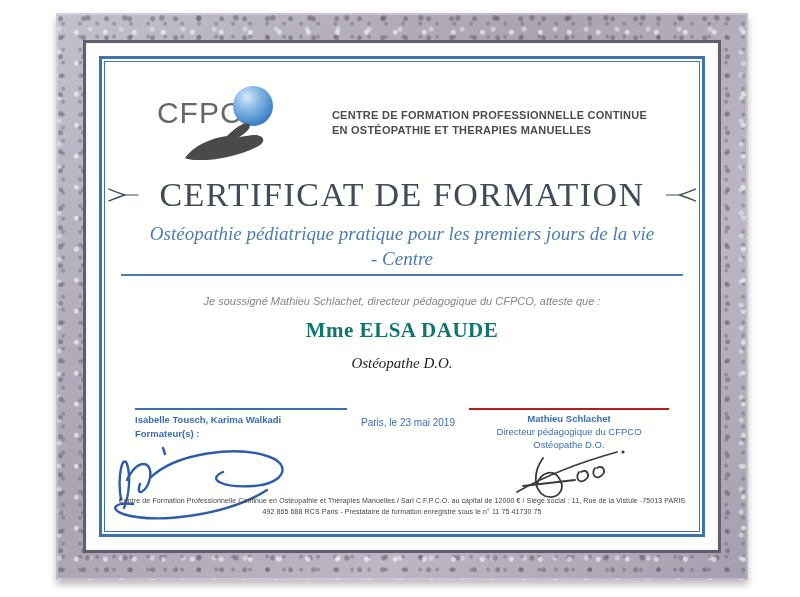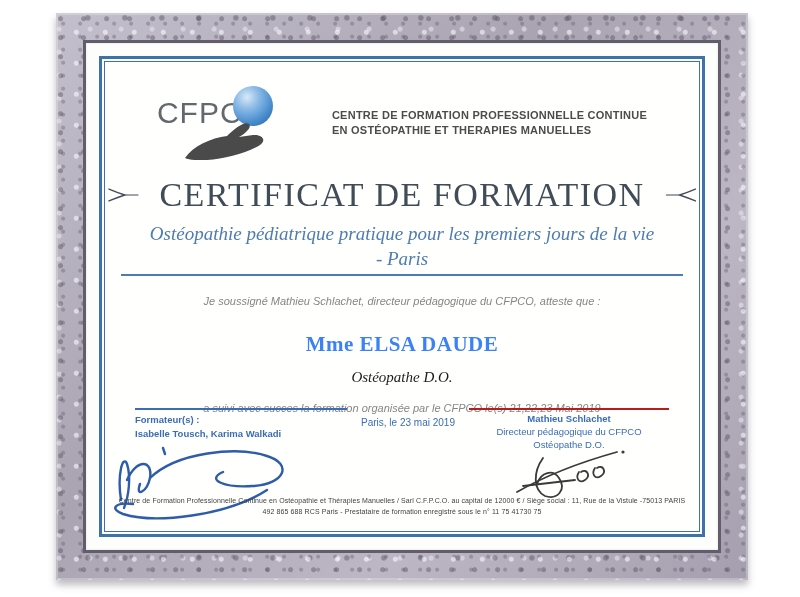--- a/index.html
+++ b/index.html
@@ -60,22 +60,22 @@
 
   .course {
     margin-top:8px;
     font-family:"Liberation Serif", serif; font-style:italic;
     font-size:19px; color:#4d7cb2; line-height:1.3;
   }
   .rule { width:562px; border-top:2px solid #4d7cb2; margin:3px auto 0; }
 
   .attest { margin-top:19px; font-style:italic; font-size:11px; color:#868686;text-align:center; }
   .recipient {
-    margin-top:25px; font-family:"Liberation Serif", serif; font-weight:bold;
-    font-size:21px; color:#3b82f6; letter-spacing:.5px;
+    margin-top:11px; font-family:"Liberation Serif", serif; font-weight:bold;
+    font-size:21px; color:#0f766e; letter-spacing:.5px;
   }
   .recipient-title { margin-top:12px; font-family:"Liberation Serif", serif; font-style:italic; font-size:15px; color:#1d1d1d; }
   .completion { margin-top:16px; font-style:italic; font-size:11px; color:#868686; }
 
   .sig-row { position:absolute; left:30px; right:30px; top:346px; display:flex; justify-content:space-between; }
   .sig-left {
     width:212px; border-top:2px solid #3a6db5; padding-top:3px; text-align:left;
     font-size:9.5px; font-weight:bold; color:#3a6db5; line-height:1.45;
   }
   .sig-date { font-size:10px; font-weight:normal; color:#3a6db5; margin-top:9px; }
@@ -124,33 +124,32 @@
               </svg>
               <h1 class="cert-title">CERTIFICAT DE FORMATION</h1>
               <svg width="52" height="26" viewBox="0 0 52 26">
                 <path d="M46,4 Q34,9 22,13 Q34,17 46,22" fill="none" stroke="#414c59" stroke-width="2" stroke-linecap="round"></path>
                 <path d="M2,13 L20,13" stroke="#414c59" stroke-width="1.6" stroke-linecap="round"></path>
               </svg>
             </div>
 
             <div class="course">
               <div>Ostéopathie pédiatrique pratique pour les premiers jours de la vie</div>
-              <div>- Paris</div>
+              <div>- Centre</div>
             </div>
             <div class="rule"></div>
 
             <div class="attest">Je soussigné Mathieu Schlachet, directeur pédagogique du CFPCO, atteste que :</div>
             <div class="recipient">Mme ELSA DAUDE</div>
             <div class="recipient-title">Ostéopathe D.O.</div>
-            <div class="completion">a suivi avec succes la formation organisée par le CFPCO le(s) 21,22,23 Mai 2019</div>
 
             <div class="sig-row">
               <div class="sig-left">
+                <div>Isabelle Tousch, Karima Walkadi</div>
                 <div>Formateur(s) :</div>
-                <div>Isabelle Tousch, Karima Walkadi</div>
               </div>
               <div class="sig-date">Paris, le 23 mai 2019</div>
               <div class="sig-right">
                 <div class="signer-name">Mathieu Schlachet</div>
                 <div>Directeur pédagogique du CFPCO</div>
                 <div>Ostéopathe D.O.</div>
               </div>
             </div>
 
             <svg class="scrawl-left" width="252" height="92" viewBox="0 0 252 92">

